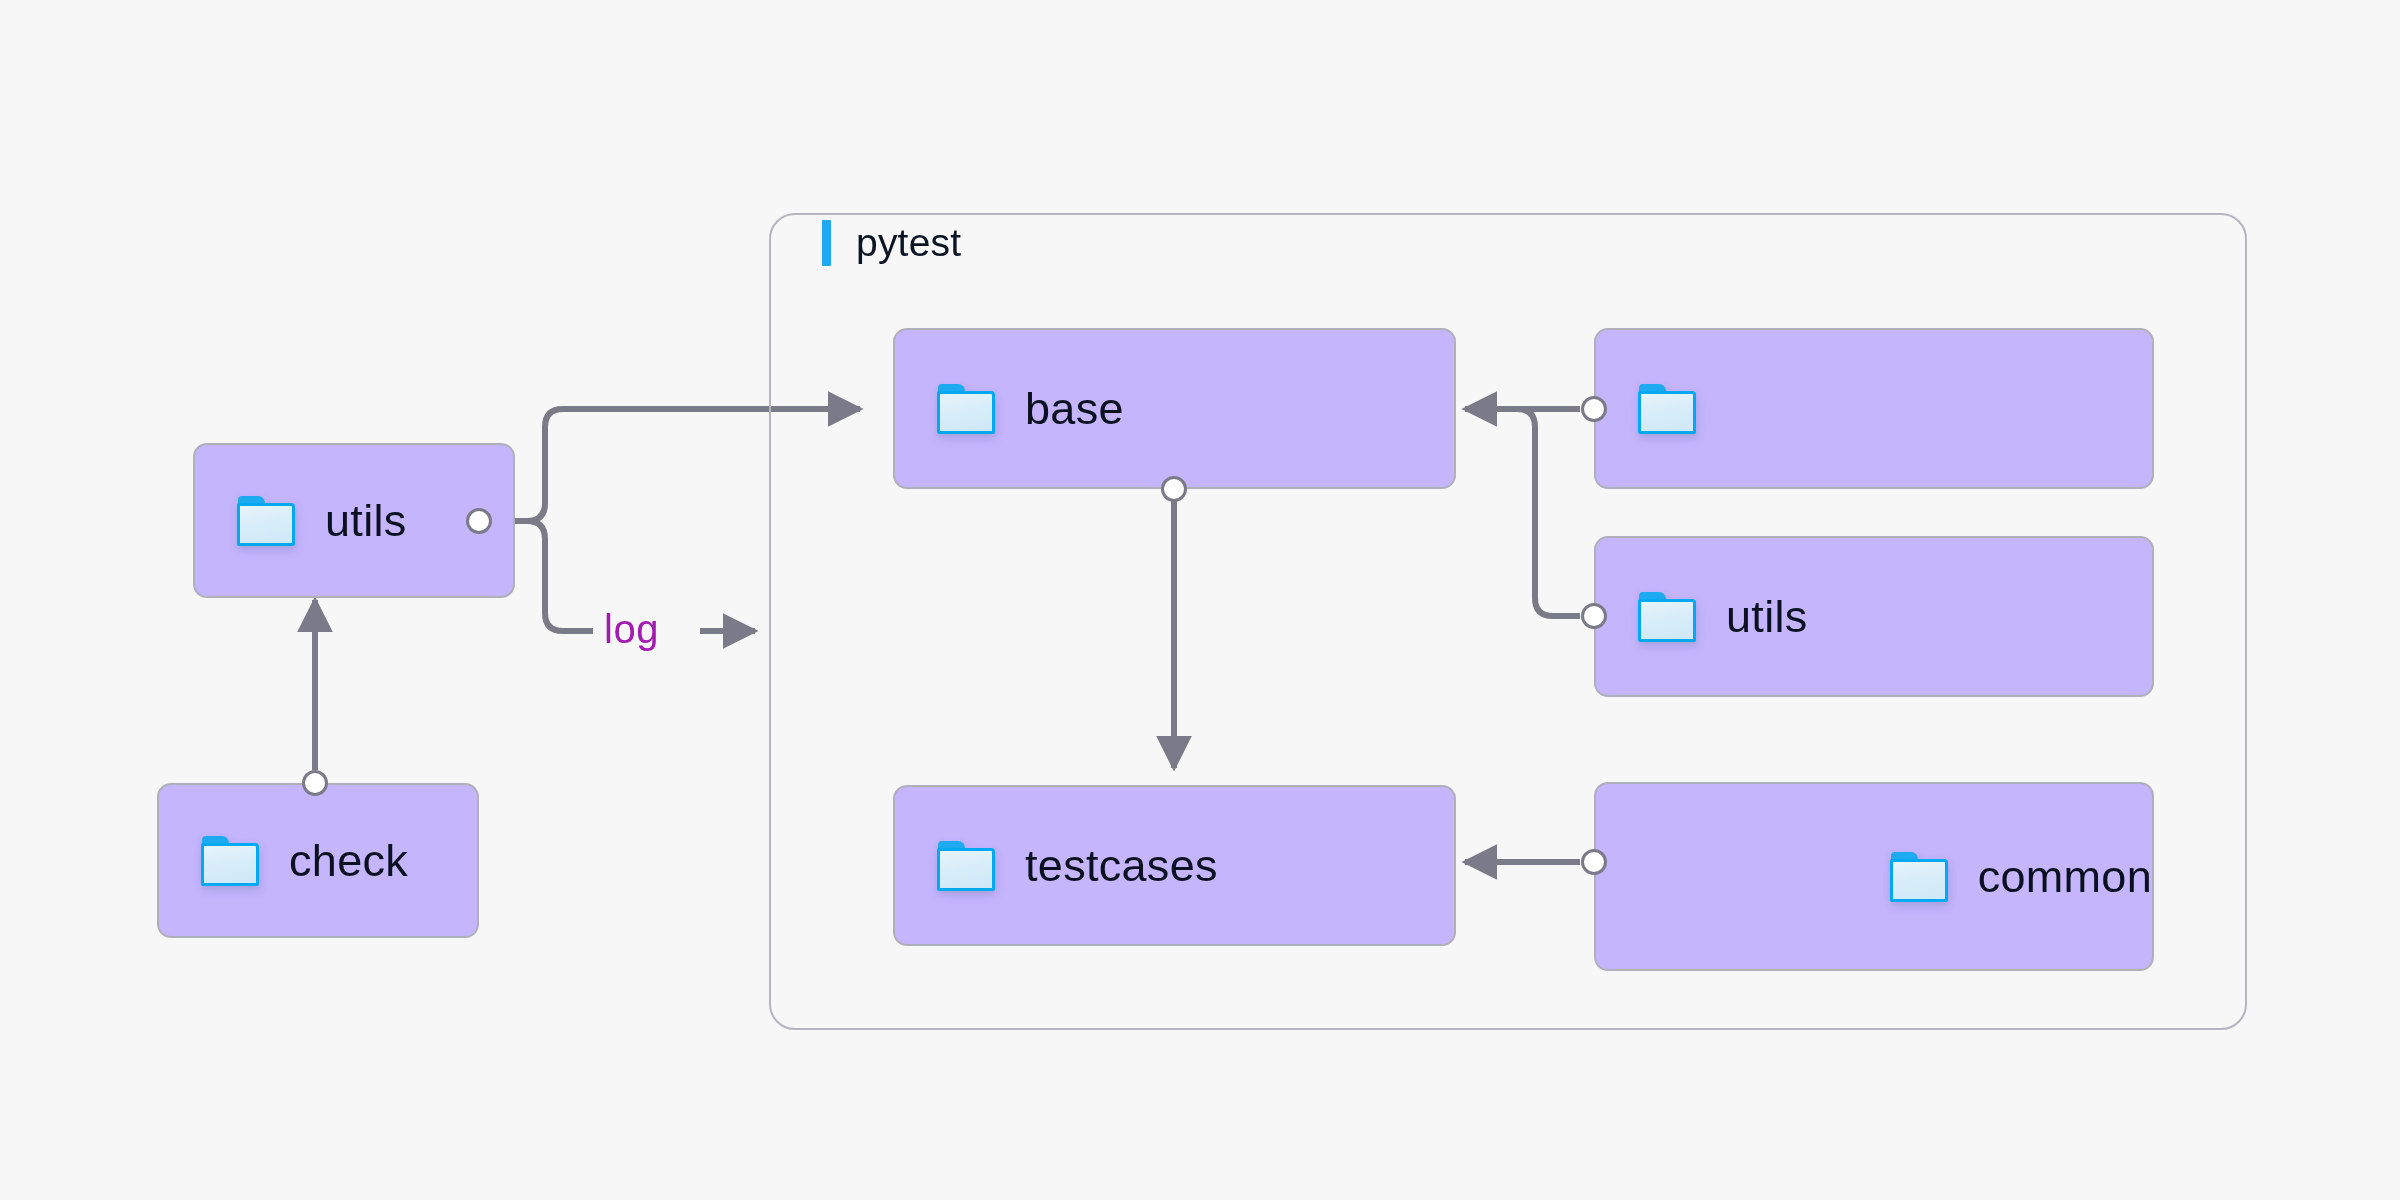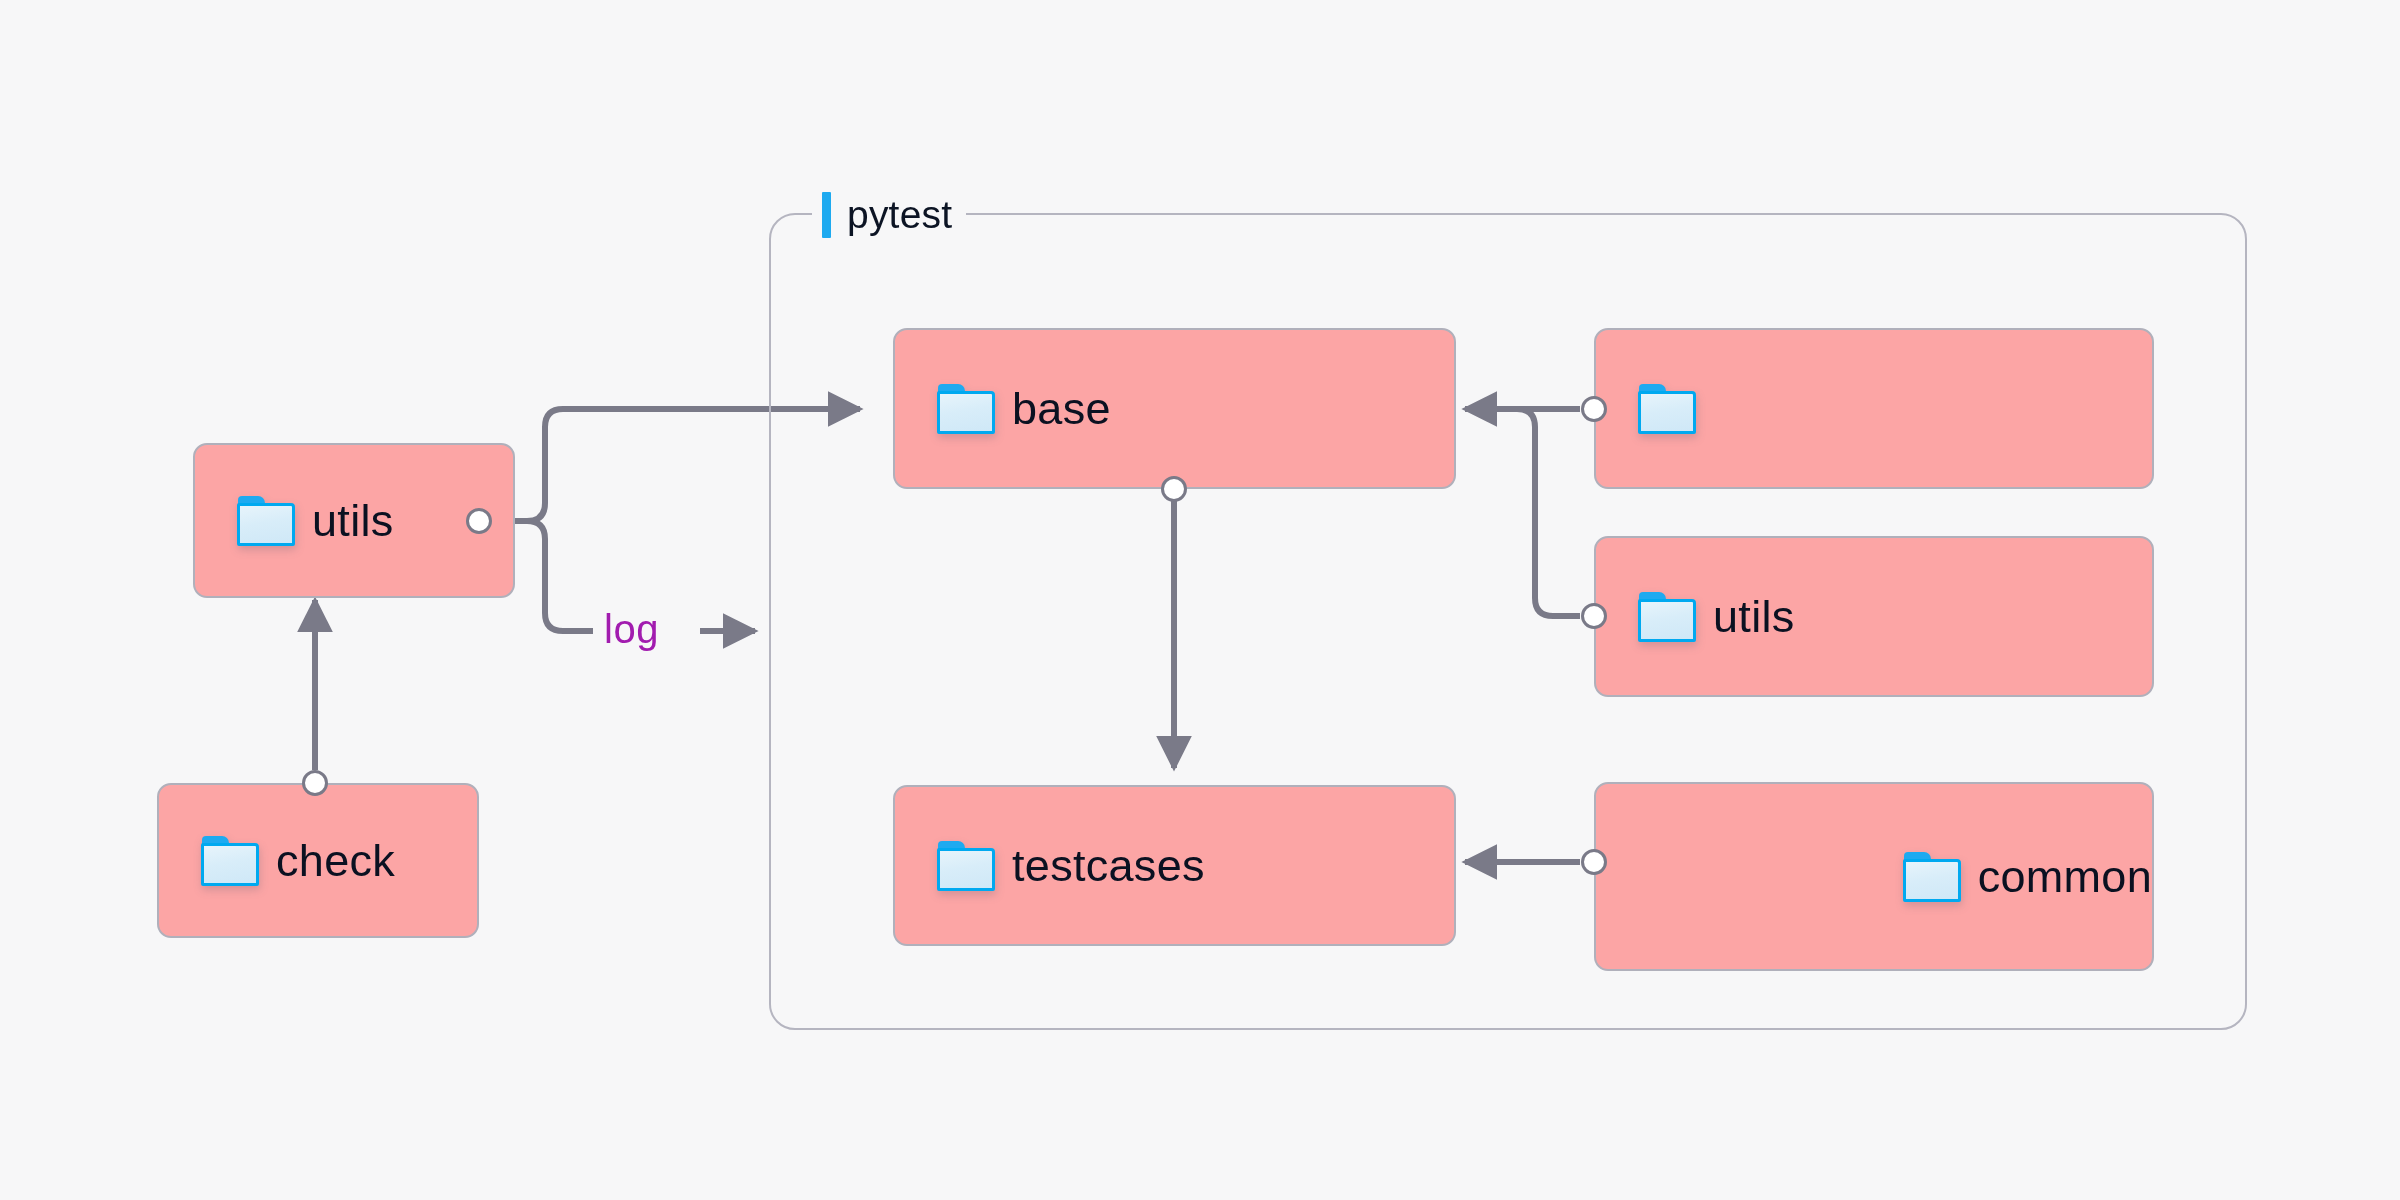--- a/index.html
+++ b/index.html
@@ -32,50 +32,51 @@
     position: absolute;
     box-sizing: border-box;
     border: 2px solid #b5b5c0;
     border-radius: 26px;
     background: transparent;
   }
   .group-label {
     position: absolute;
     display: flex;
     align-items: center;
-    gap: 16px;
+    gap: 25px;
     background: #f7f7f8;
     padding: 0 14px 0 10px;
     height: 54px;
     line-height: 54px;
+    margin-top: 28px;
   }
   .group-label-bar {
     width: 9px;
     height: 46px;
     background: #1eaaf0;
     border-radius: 1px;
     flex: none;
   }
   .group-label-text {
     font-size: 39px;
     color: #0c1424;
     letter-spacing: 0.2px;
     white-space: nowrap;
   }
   
   .node {
     position: absolute;
     box-sizing: border-box;
-    background: #fca5a5;
+    background: #c4b5fd;
     border: 2.5px solid #b0b0bb;
     border-radius: 14px;
     display: flex;
     align-items: center;
     padding-left: 42px;
-    gap: 17px;
+    gap: 30px;
   }
   .node-label {
     font-size: 45px;
     color: #0b1121;
     white-space: nowrap;
     letter-spacing: 0.3px;
   }
   .folder-icon {
     flex: none;
     width: 58px;

